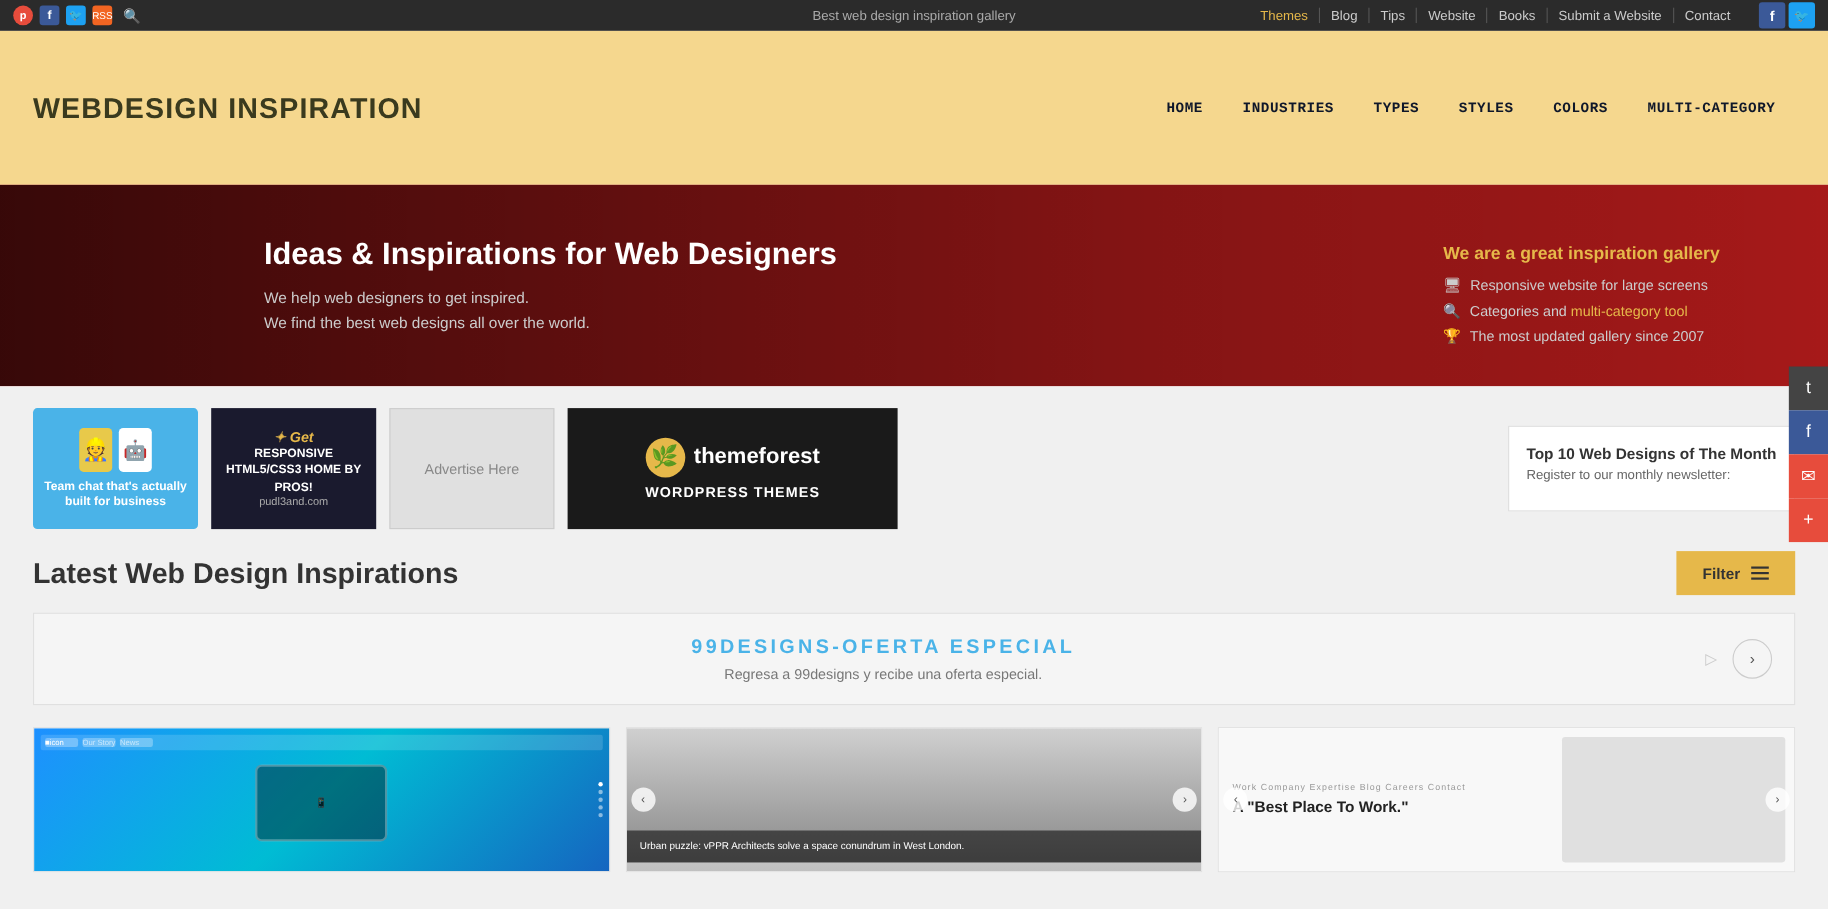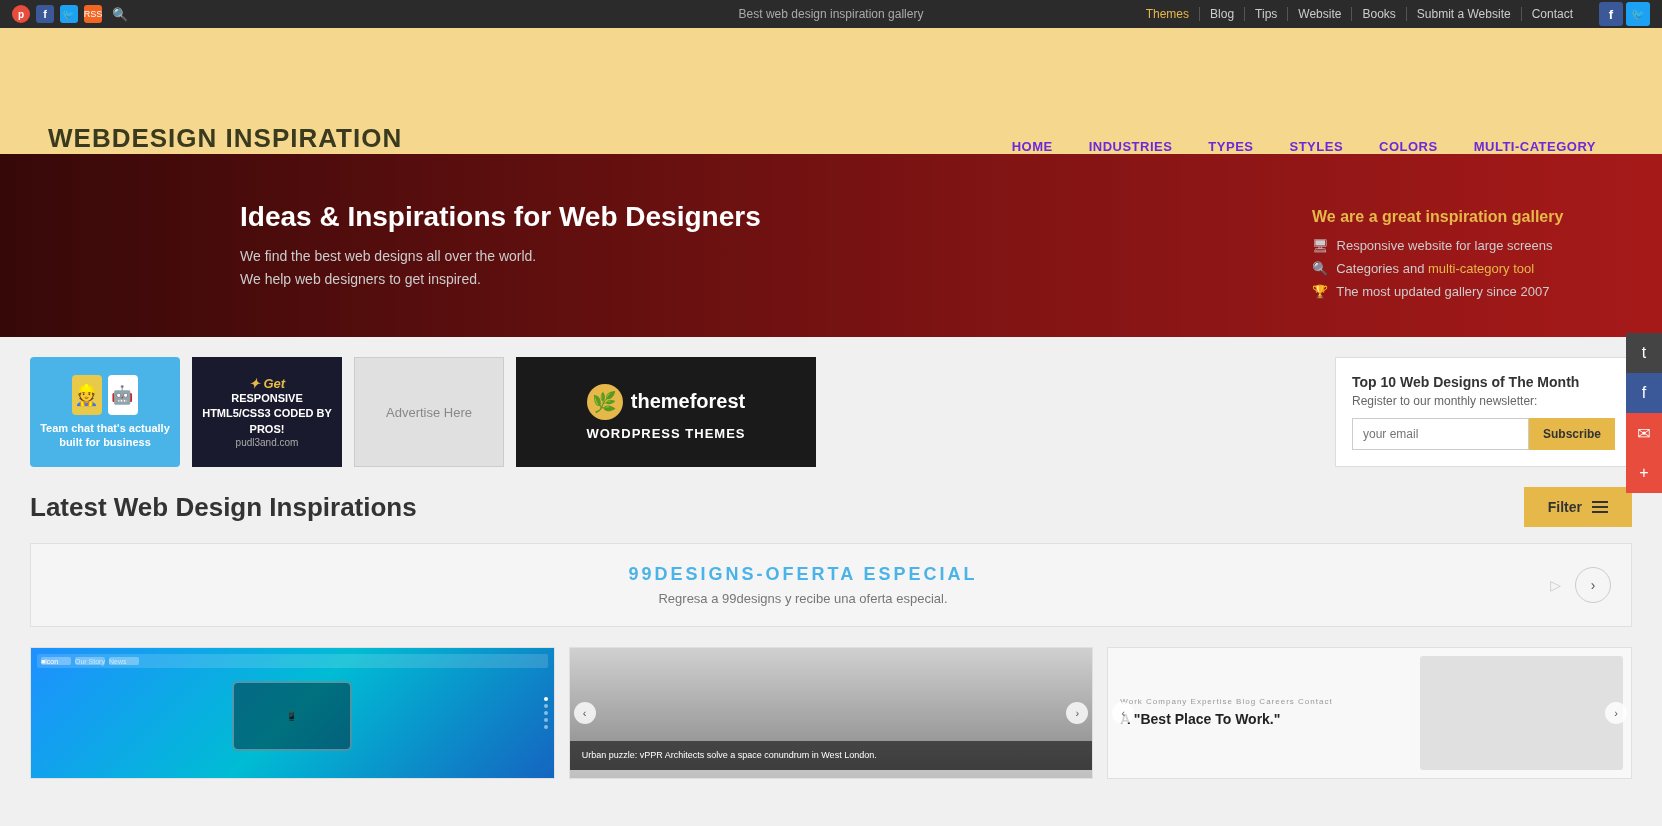--- a/index.html
+++ b/index.html
@@ -25,28 +25,28 @@
     #top-bar .top-nav a { color: #ccc; font-size: 12px; text-decoration: none; padding: 0 10px; border-right: 1px solid #555; }
     #top-bar .top-nav a:first-child { color: #e6b84a; }
     #top-bar .top-nav a:last-child { border-right: none; }
     #top-bar .top-right-social { display: flex; align-items: center; margin-left: 16px; gap: 3px; }
     .top-right-fb { width: 24px; height: 24px; background: #3b5998; border-radius: 3px; display: inline-flex; align-items: center; justify-content: center; color: white; font-size: 13px; font-weight: bold; }
     .top-right-tw { width: 24px; height: 24px; background: #1da1f2; border-radius: 3px; display: inline-flex; align-items: center; justify-content: center; color: white; font-size: 11px; }
 
     
     #header {
       background: #f5d78e;
-      height: 126px;
-      display: flex;
-      align-items: flex-end;
-      padding: 0 48px;
+      height: 140px;
+      display: flex;
+      align-items: center;
+      padding: 0 30px;
     }
     #header .logo { font-size: 26px; font-weight: 900; color: #3a3a1e; letter-spacing: 1px; text-transform: uppercase; }
     #header .main-nav { margin-left: auto; display: flex; align-items: center; gap: 0; }
-    #header .main-nav a { color: #6d28d9; font-size: 13px; font-weight: bold; text-decoration: none; padding: 0 18px; letter-spacing: 0.5px; }
+    #header .main-nav a { color: #0f172a; font-size: 13px; font-weight: bold; text-decoration: none; padding: 0 18px; letter-spacing: 0.5px; font-family: Liberation Mono, monospace; }
 
     
     #hero {
       background: #b91c1c;
       min-height: 170px;
       display: flex;
       align-items: center;
       padding: 30px 30px 30px 240px;
       position: relative;
       overflow: hidden;
@@ -293,22 +293,22 @@
     <a href="#">STYLES</a>
     <a href="#">COLORS</a>
     <a href="#">MULTI-CATEGORY</a>
   </nav>
 </header>
 
 <section id="hero">
   <div class="hero-bg"></div>
   <div class="hero-left">
     <h1>Ideas &amp; Inspirations for Web Designers</h1>
+    <p>We help web designers to get inspired.</p>
     <p>We find the best web designs all over the world.</p>
-    <p>We help web designers to get inspired.</p>
   </div>
   <div class="hero-right">
     <h3>We are a great inspiration gallery</h3>
     <ul>
       <li>
           <span class="bullet">🖥</span>
           <span>Responsive website for large screens</span>
         </li>
       <li>
           <span class="bullet">🔍</span>
@@ -337,44 +337,40 @@
       <div class="ad-icons">
         <div class="ad-icon-person" style="background:#e8c94a; display:flex; align-items:center; justify-content:center; font-size:20px;">👷</div>
         <div class="ad-icon-robot">🤖</div>
       </div>
       <div class="ad-text">Team chat that's actually built for business</div>
     </div>
 
     <div class="ad-box-2">
       <div class="ad-box-2-inner">
         <div class="tag1">✦ <em>Get</em></div>
-        <div class="tag2">RESPONSIVE HTML5/CSS3 CODED BY PROS!</div>
+        <div class="tag2">RESPONSIVE HTML5/CSS3 HOME BY PROS!</div>
         <div class="tag3">pudl3and.com</div>
       </div>
     </div>
 
     <div class="ad-box-3">
       <span>Advertise Here</span>
     </div>
 
     <div class="ad-box-4">
       <div class="tf-logo">
         <div class="tf-icon">🌿</div>
         <span class="tf-text">themeforest</span>
       </div>
       <div class="tf-sub">WORDPRESS THEMES</div>
     </div>
 
     <div class="newsletter-box">
       <h4>Top 10 Web Designs of The Month</h4>
       <p>Register to our monthly newsletter:</p>
-      <div class="input-row">
-        <input type="email" placeholder="your email" style="">
-        <button>Subscribe</button>
-      </div>
     </div>
   </div>
 
   <div id="latest-section">
     <div id="latest-header">
       <h2>Latest Web Design Inspirations</h2>
       <button class="filter-btn">
         <span>Filter</span>
         <div class="filter-lines">
           <span></span>

